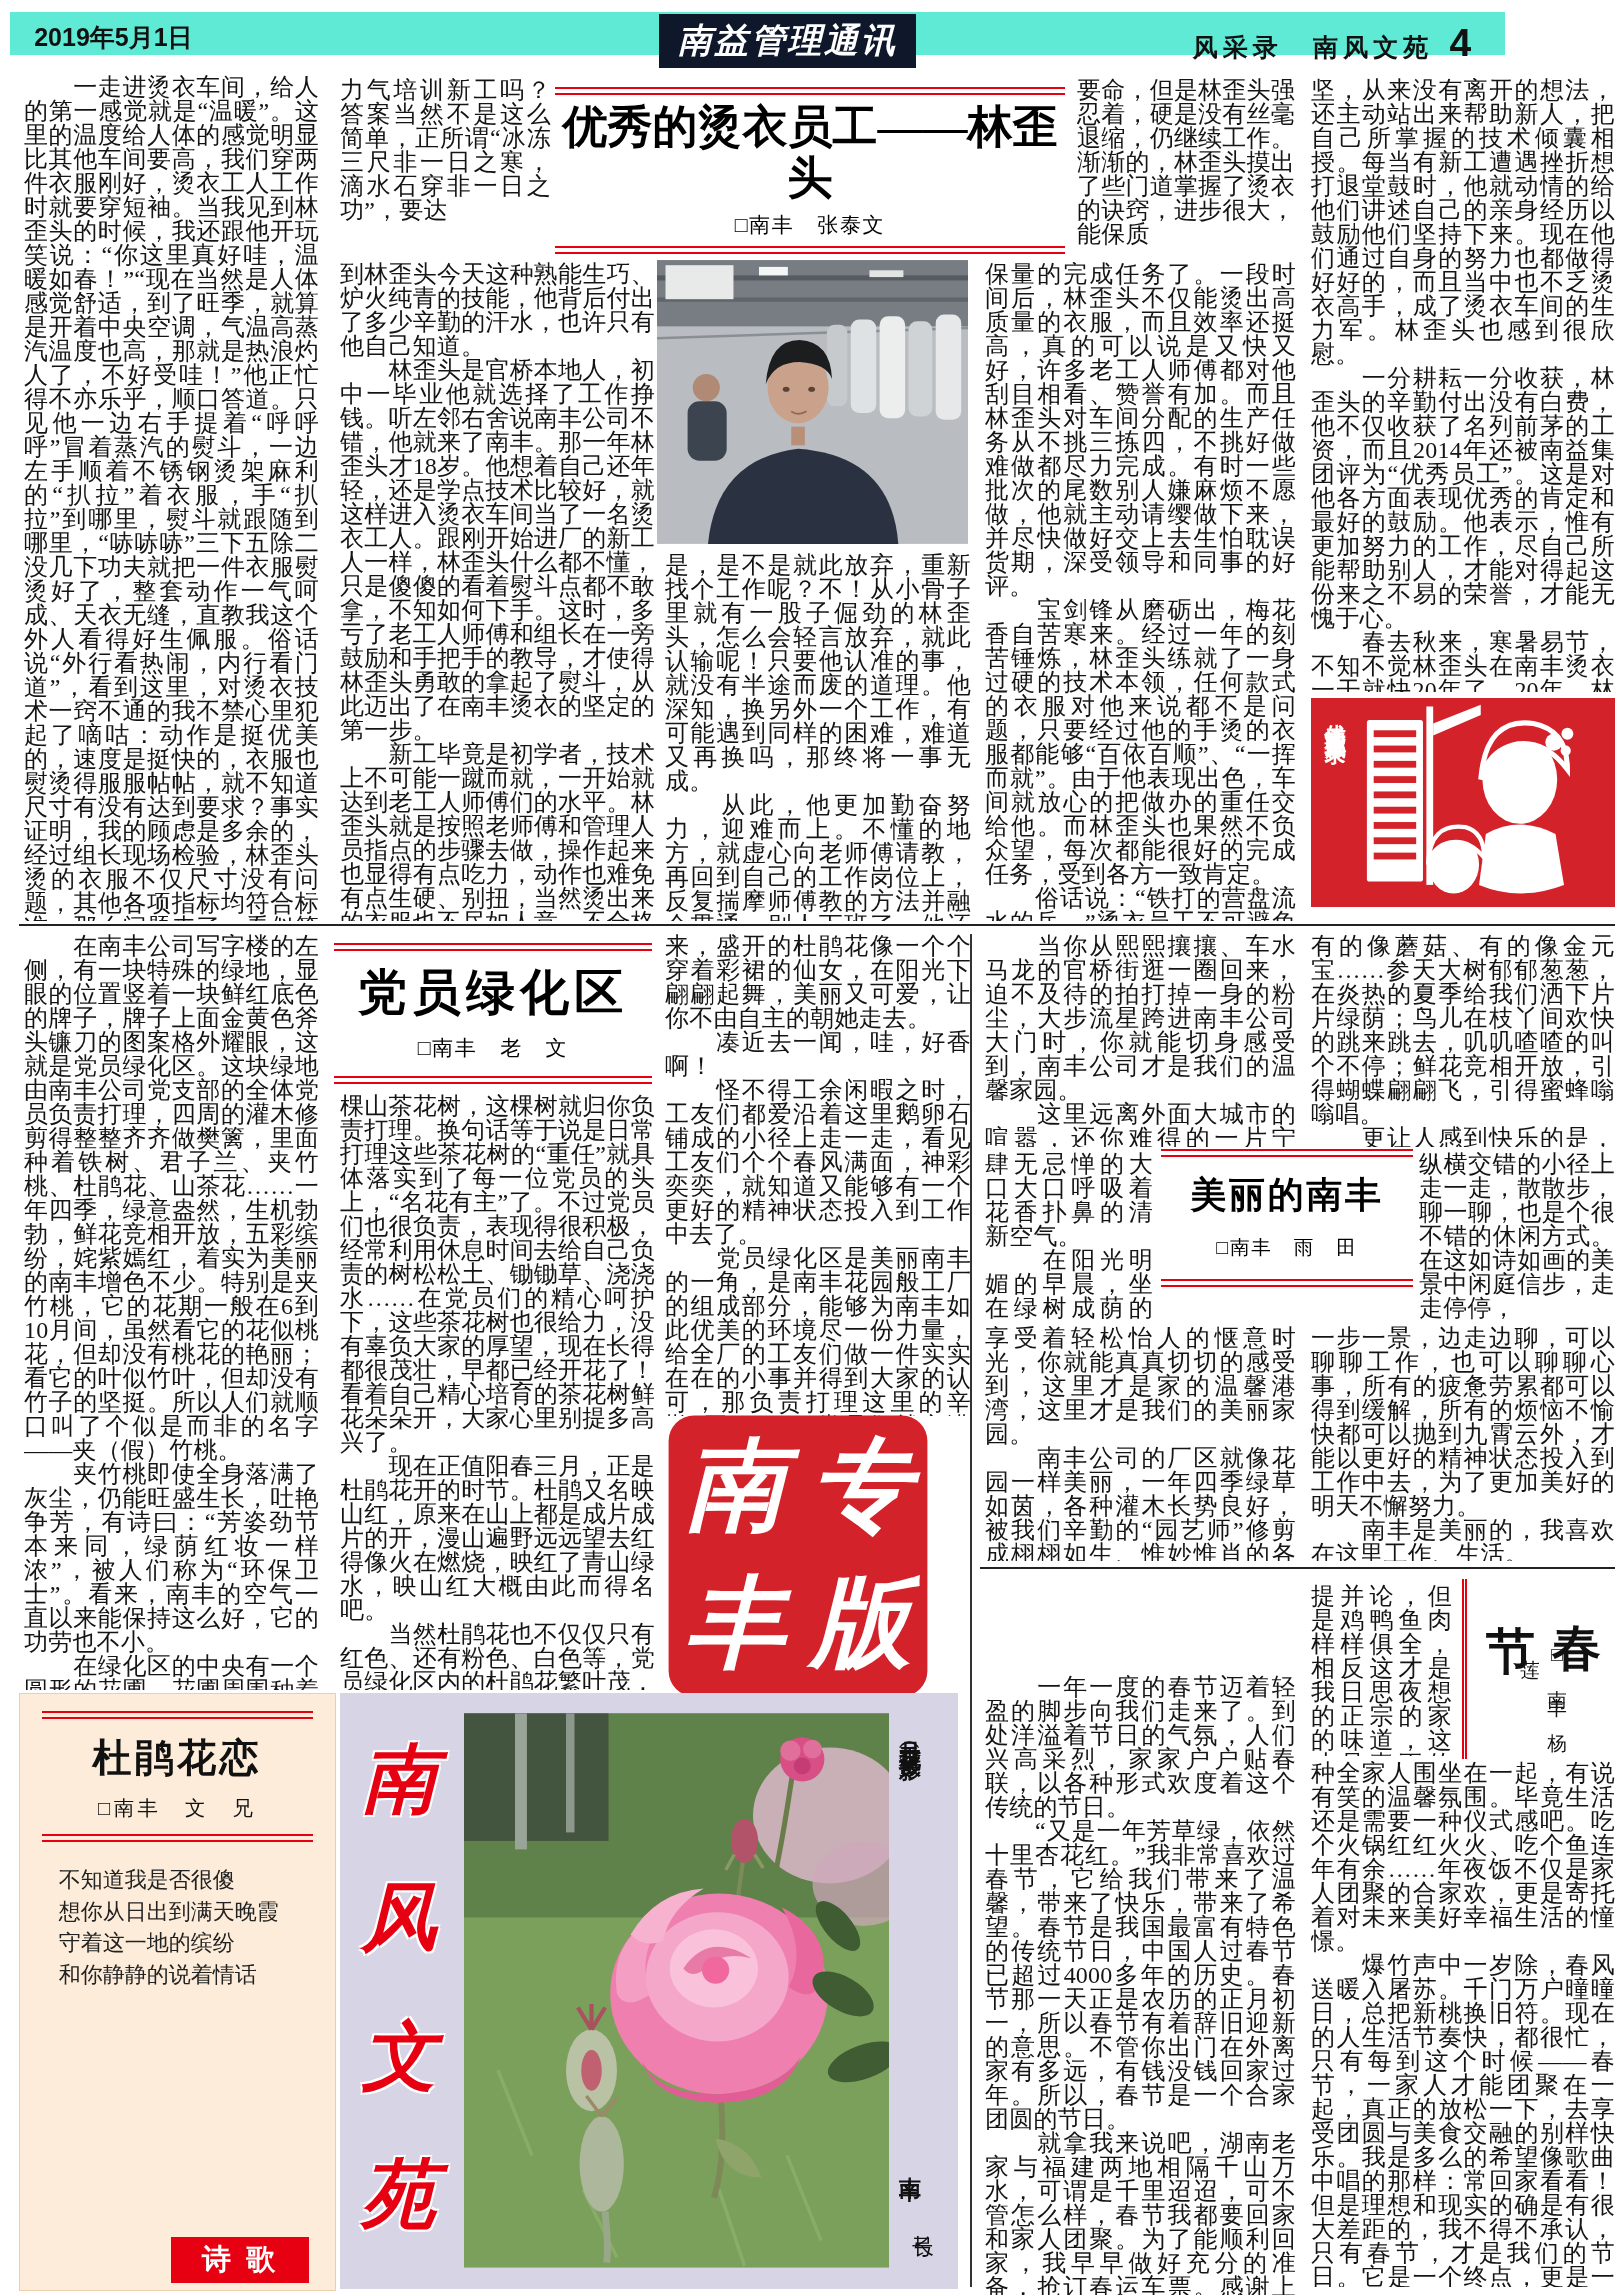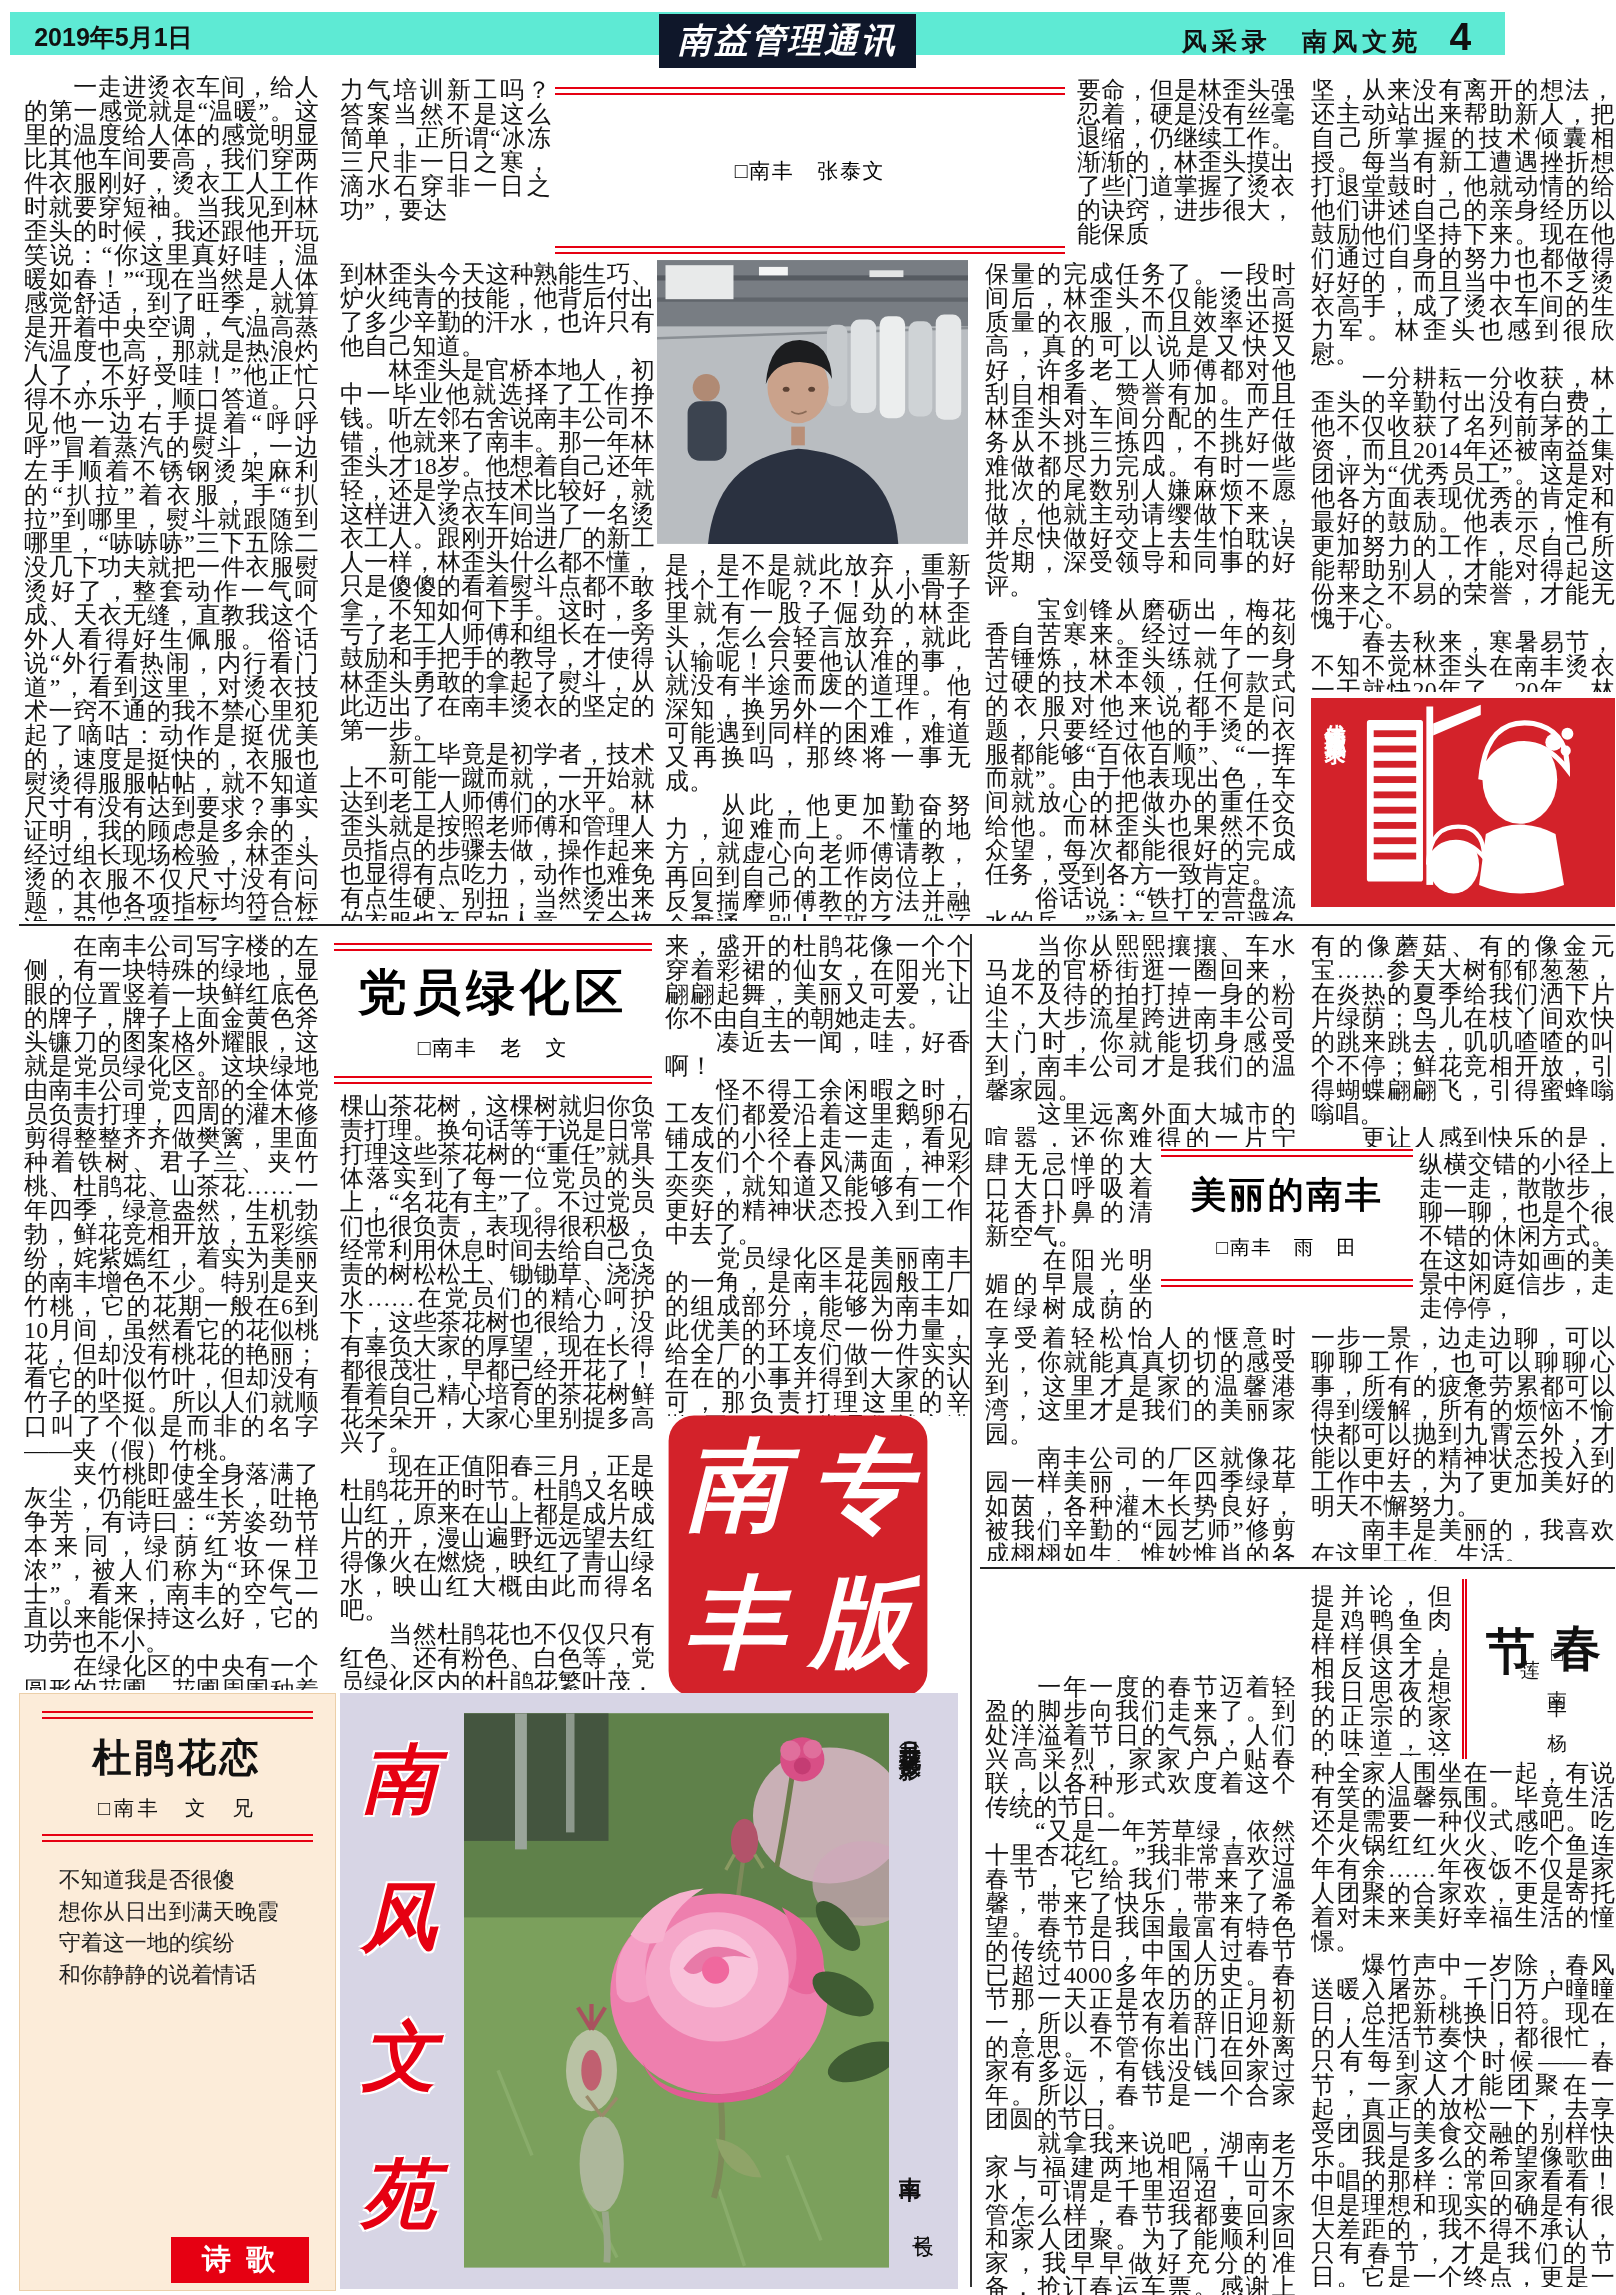--- a/index.html
+++ b/index.html
@@ -13,21 +13,21 @@
   .htitle{font-weight:900;text-align:center;color:#000;line-height:1.15;}
   .byline{text-align:center;font-size:21px;color:#000;letter-spacing:1.7px;}
   
   .hdr{position:absolute;left:10.2px;top:12px;width:1495px;height:43px;background:#5eead4;}
   .hdr-date{position:absolute;left:24px;top:8.5px;font-size:25px;font-weight:bold;
             font-family:"Liberation Sans","DejaVu Sans",sans-serif;}
   .masthead{position:absolute;left:659px;top:13.6px;width:257px;height:54px;background:#0f172a;
             display:flex;align-items:center;justify-content:center;z-index:6;}
   .masthead span{color:#fff;font-size:34px;font-weight:900;font-style:italic;letter-spacing:2.6px;
                  font-family:"DejaVu Serif",serif;}
-  .hdr-right{position:absolute;right:34px;top:3px;display:flex;align-items:baseline;gap:27px;}
+  .hdr-right{position:absolute;right:34px;top:9px;display:flex;align-items:baseline;gap:16px;}
   .hdr-right .sec{font-size:25px;font-weight:bold;font-family:"Liberation Sans","DejaVu Sans",sans-serif;letter-spacing:5.1px;}
   .hdr-right .pn{font-size:39px;font-weight:bold;font-family:"Liberation Sans","DejaVu Sans",sans-serif;}
   
   .hline{position:absolute;background:#222;height:1.7px;}
   .vline{position:absolute;background:#333;width:1.7px;}
   
   .badge{position:absolute;left:1311px;top:698px;width:304px;height:209px;background:#d3222a;
          display:flex;flex-direction:row;align-items:stretch;z-index:4;}
   .badge-label{writing-mode:vertical-rl;color:#fff;font-weight:bold;font-size:21px;
                letter-spacing:2.6px;padding:8.5px 3.4px 8.5px 10.2px;font-family:"Liberation Sans",sans-serif;}
@@ -76,20 +76,21 @@
     <span class="sec">风采录　南风文苑</span>
     <span class="pn">4</span>
   </div>
 </div>
 <div class="masthead">
   <span>南益管理通讯</span>
 </div>
 
 <div class="tblock" style="left:555px;top:87px;width:510px;height:167px;">
   <div class="drule"></div>
+  <div class="htitle" style="font-size:45px;">优秀的烫衣员工——林歪头</div>
   <div class="byline">□南丰　张泰文</div>
   <div class="drule"></div>
 </div>
 
 <div class="photo-frame" style="left:657px;top:260px;width:311px;height:284px;z-index:6;">
   <svg width="311" height="284" viewBox="0 0 366 334">
     <rect width="366" height="334" fill="#b9bdc1"></rect>
     <rect width="366" height="78" fill="#787d83"></rect>
     <rect y="18" width="366" height="6" fill="#565b61"></rect>
     <rect y="44" width="366" height="5" fill="#60656b"></rect>

